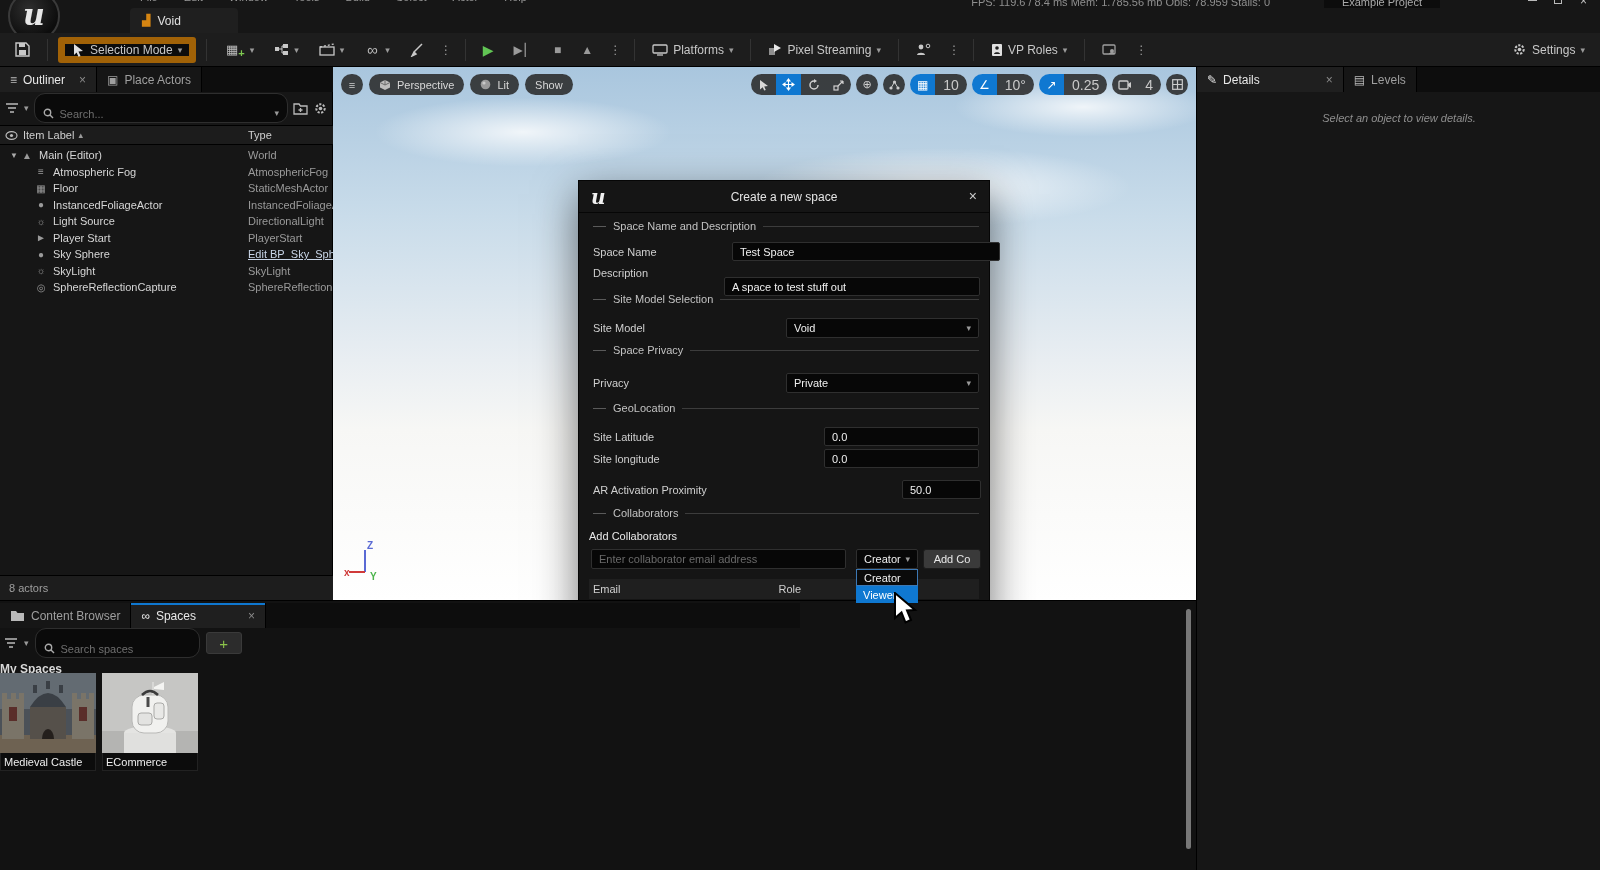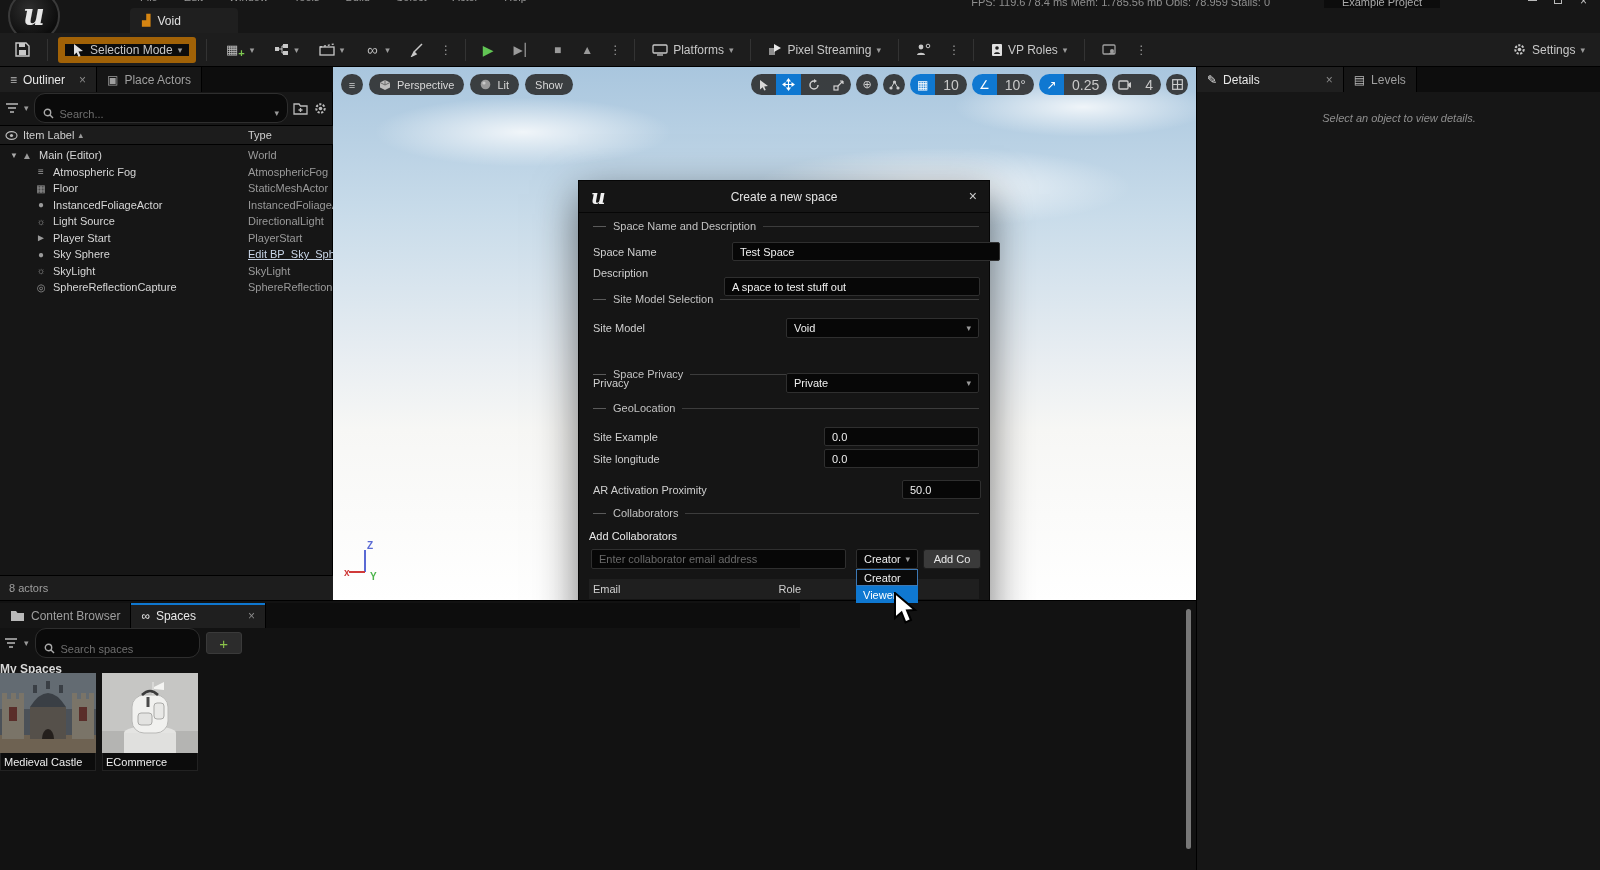--- a/index.html
+++ b/index.html
@@ -521,33 +521,33 @@
 
   <div class="sep" style="top:112px;">
       <span>Site Model Selection</span>
     </div>
   <span class="d-label" style="top:141px;">Site Model</span>
   <div class="d-select" style="left:207px; top:137px; width:193px;">
     <span>Void</span>
     <span class="chev">▾</span>
   </div>
 
-  <div class="sep" style="top:187px;">
+  <div class="sep" style="top:163px;">
       <span>Space Privacy</span>
     </div>
   <span class="d-label" style="top:196px;">Privacy</span>
   <div class="d-select" style="left:207px; top:192px; width:193px;">
     <span>Private</span>
     <span class="chev">▾</span>
   </div>
 
   <div class="sep" style="top:221px;">
       <span>GeoLocation</span>
     </div>
-  <span class="d-label" style="top:250px;">Site Example</span>
+  <span class="d-label" style="top:250px;">Site Latitude</span>
   <input class="d-input" style="left: 245px; top: 246px; width: 155px;" value="0.0">
   <span class="d-label" style="top:272px;">Site longitude</span>
   <input class="d-input" style="left: 245px; top: 268px; width: 155px;" value="0.0">
   <span class="d-label" style="top:303px;">AR Activation Proximity</span>
   <input class="d-input" style="left: 323px; top: 299px; width: 79px;" value="50.0">
 
   <div class="sep" style="top:326px;">
       <span>Collaborators</span>
     </div>
   <span class="d-label" style="left:10px; top:349px; color:#e8e8e8;">Add Collaborators</span>

